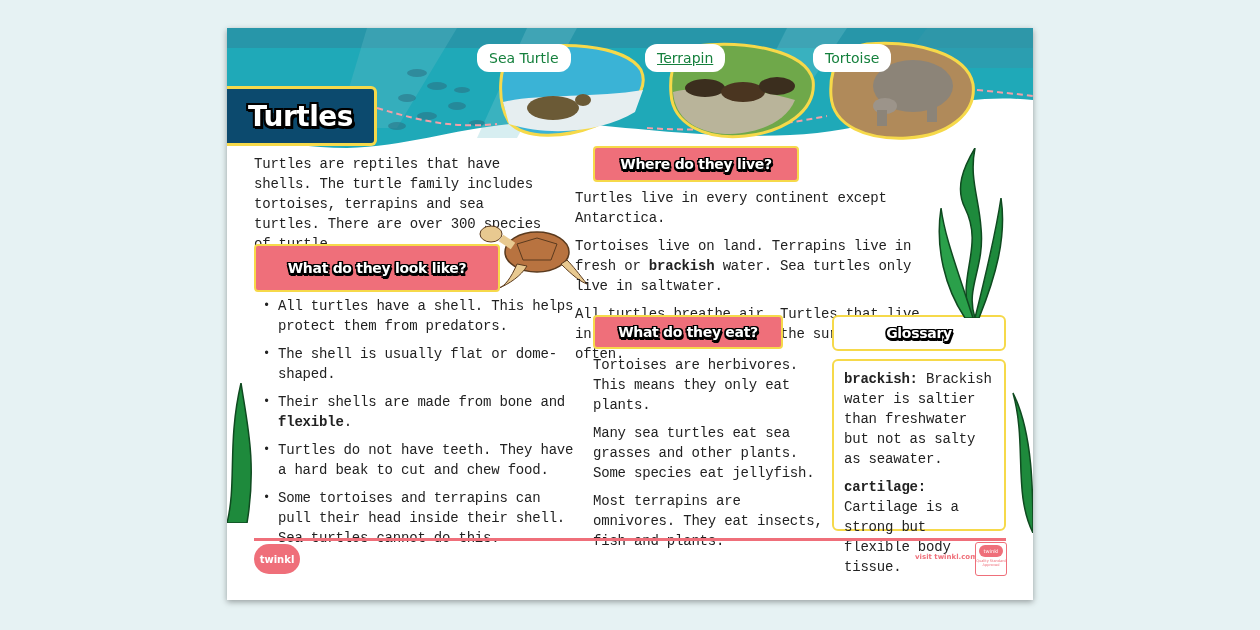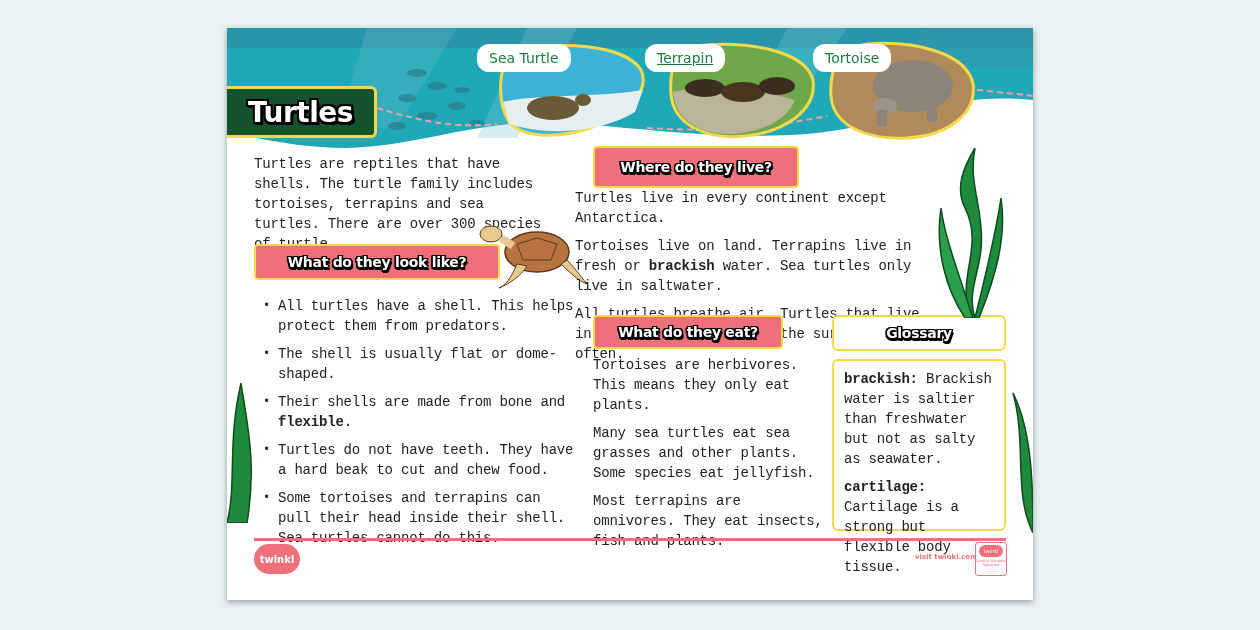--- a/index.html
+++ b/index.html
@@ -10,22 +10,22 @@
     position: relative;
   }
   .page {
     position: absolute; left: 227px; top: 28px; width: 806px; height: 572px;
     background: #ffffff;
     box-shadow: 0 2px 6px rgba(0,0,0,0.35);
     overflow: hidden;
   }
   .banner { position: absolute; left: 0; top: 0; width: 806px; height: 140px; }
   .title-box {
-    position: absolute; left: 0; top: 58px; width: 150px; height: 52px;
-    background: #14532d; border: 3px solid #f6d94a; border-left: none;
+    position: absolute; left: 0; top: 58px; width: 150px; height: 60px;
+    background: #0c4a6e; border: 3px solid #f6d94a; border-left: none;
     border-radius: 0 6px 6px 0;
     display: flex; align-items: center; justify-content: center;
   }
   .title-text {
     font-family: "DejaVu Sans", sans-serif; font-weight: bold; font-size: 28px;
     color: #ffffff; letter-spacing: -0.5px;
     text-shadow: -2px -2px 0 #000, 2px -2px 0 #000, -2px 2px 0 #000, 2px 2px 0 #000,
                  0 3px 0 #000, 3px 3px 0 #000, 0 -2px 0 #000, -2px 0 0 #000, 2px 0 0 #000;
   }
   .photo-blob { position: absolute; }
@@ -144,34 +144,34 @@
 
   <svg class="block" style="left:250px;top:192px" width="112" height="70" viewBox="0 0 112 70">
     <ellipse cx="60" cy="32" rx="32" ry="20" fill="#b87340" stroke="#5a3a1e" stroke-width="1.5"></ellipse>
     <path d="M40,24 L60,18 L80,24 L74,40 L46,40 Z" fill="none" stroke="#5a3a1e" stroke-width="1"></path>
     <ellipse cx="14" cy="14" rx="11" ry="8" fill="#e8c990" stroke="#5a3a1e" stroke-width="1"></ellipse>
     <path d="M24,18 L36,26" stroke="#e8c990" stroke-width="8"></path>
     <path d="M40,44 C34,58 28,66 22,68 C32,64 44,56 50,46 Z" fill="#e8c990" stroke="#5a3a1e" stroke-width="1"></path>
     <path d="M84,44 C96,56 104,62 110,64 C102,54 96,46 90,40 Z" fill="#e8c990" stroke="#5a3a1e" stroke-width="1"></path>
   </svg>
 
-  <div class="heading-pill" style="left:27px;top:216px;width:246px;height:36px;">
+  <div class="heading-pill" style="left:27px;top:216px;width:246px;height:48px;">
     <span class="heading-text">What do they look like?</span>
   </div>
   <div class="block text" style="left:27px;top:268px;width:320px;">
     <ul class="bullets">
       <li><span>All turtles have a shell. This helps protect them from predators.</span></li>
       <li><span>The shell is usually flat or dome-shaped.</span></li>
       <li><span>Their shells are made from bone and </span><b>flexible</b><span>.</span></li>
       <li><span>Turtles do not have teeth. They have a hard beak to cut and chew food.</span></li>
       <li><span>Some tortoises and terrapins can pull their head inside their shell. Sea turtles cannot do this.</span></li>
     </ul>
   </div>
 
-  <div class="heading-pill" style="left:366px;top:118px;width:206px;height:42px;">
+  <div class="heading-pill" style="left:366px;top:118px;width:206px;height:36px;">
     <span class="heading-text">Where do they live?</span>
   </div>
   <div class="block text" style="left:348px;top:160px;width:345px;">
     <p>Turtles live in every continent except Antarctica.</p>
     <p><span>Tortoises live on land. Terrapins live in fresh or </span><b>brackish</b><span> water. Sea turtles only live in saltwater.</span></p>
     <p>All turtles breathe air. Turtles that live in water need to come to the surface often.</p>
   </div>
 
   <div class="heading-pill" style="left:366px;top:287px;width:190px;height:34px;">
     <span class="heading-text">What do they eat?</span>

